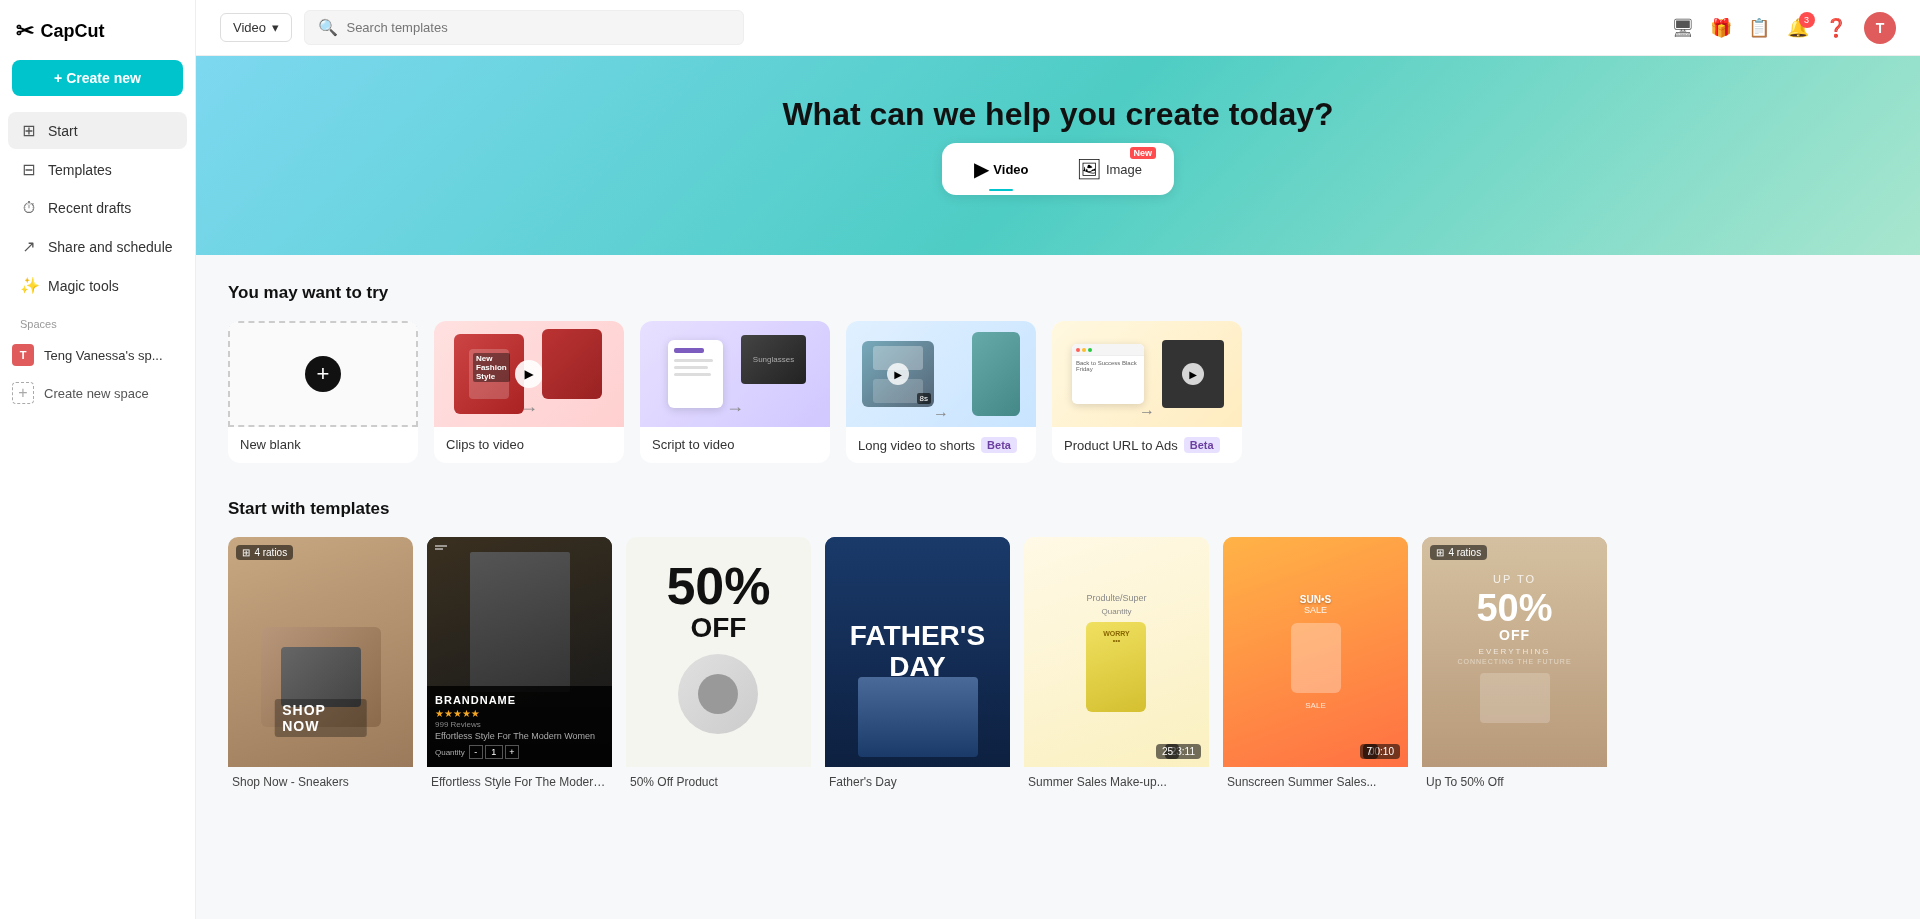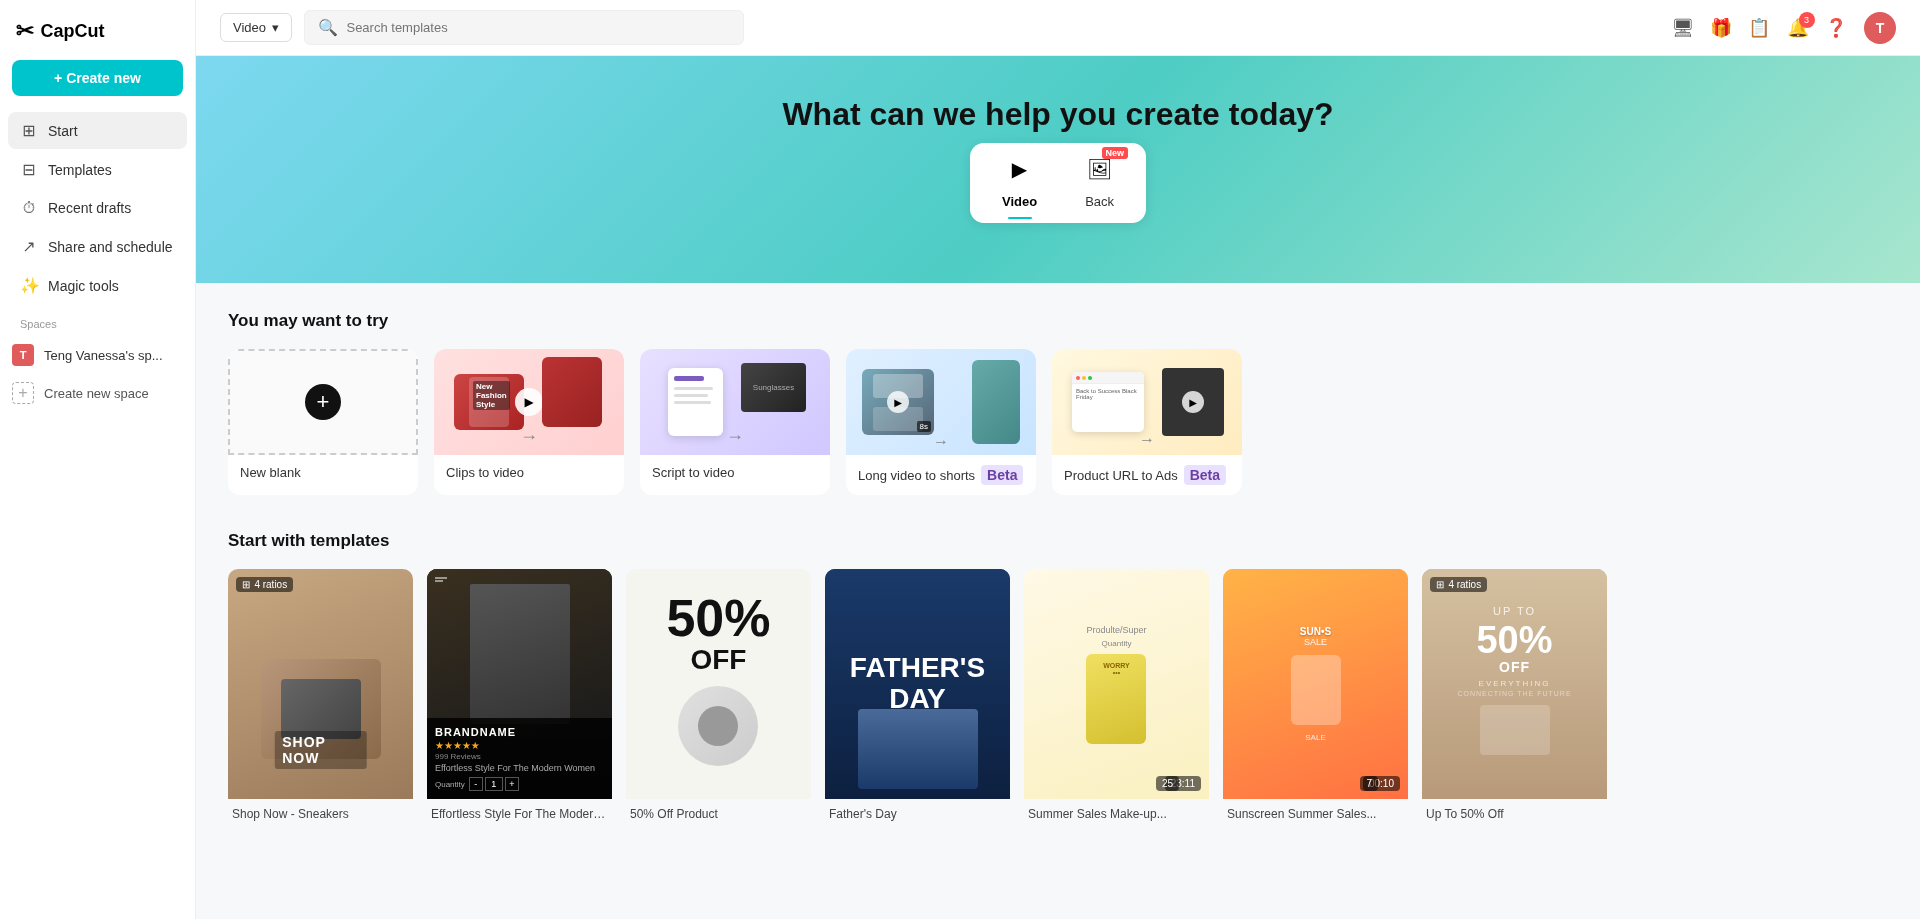--- a/index.html
+++ b/index.html
@@ -166,21 +166,21 @@
     .hero-subtitle { font-size: 15px; color: #333; margin-bottom: 28px; }
     .tab-switcher {
       display: inline-flex;
       background: #fff;
       border-radius: 14px;
       padding: 10px 24px;
       gap: 32px;
       box-shadow: 0 2px 12px rgba(0,0,0,0.1);
     }
     .tab-item {
-      display: flex; flex-direction: column; align-items: center; gap: 13px;
+      display: flex; align-items: center; gap: 4px;
       cursor: pointer; padding: 4px 8px; border-radius: 8px;
       position: relative;
     }
     .tab-icon { font-size: 20px; }
     .tab-label { font-size: 13px; color: #333; font-weight: 500; }
     .tab-item.active .tab-label { color: #000; font-weight: 600; }
     .tab-underline {
       position: absolute; bottom: -6px; left: 50%; transform: translateX(-50%);
       width: 24px; height: 2px; background: #00c4cc; border-radius: 2px;
     }
@@ -214,21 +214,21 @@
       display: flex; align-items: center; justify-content: center;
       position: relative;
       overflow: hidden;
     }
     .try-card-label {
       font-size: 13px; color: #333; padding: 10px 12px;
       display: flex; align-items: center; gap: 6px;
     }
     .beta-badge {
       background: #e8e0ff; color: #6b3fa0;
-      font-size: 14px; padding: 2px 6px; border-radius: 4px; font-weight: 600;
+      font-size: 11px; padding: 2px 6px; border-radius: 4px; font-weight: 600;
     }
 
     
     .new-video-card .try-card-thumb {
       border: 2px dashed #ccc; background: #fafafa;
     }
     .plus-circle {
       width: 36px; height: 36px; border-radius: 50%;
       background: #111; color: #fff;
       font-size: 22px; display: flex; align-items: center; justify-content: center;
@@ -411,41 +411,41 @@
     <h1 class="hero-title">What can we help you create today?</h1>
     <div class="tab-switcher">
       <div class="tab-item active">
         <span class="tab-icon">▶</span>
         <span class="tab-label">Video</span>
         <span class="tab-underline"></span>
       </div>
       <div class="tab-item" style="position:relative;">
         <span class="new-badge">New</span>
         <span class="tab-icon">🖼</span>
-        <span class="tab-label">Back</span>
+        <span class="tab-label">Image</span>
       </div>
     </div>
   </div>
 
   <div id="content">
 
     <h2 class="section-title">You may want to try</h2>
     <div class="try-cards">
 
       <div class="try-card new-video-card">
         <div class="try-card-thumb">
           <div class="plus-circle">+</div>
         </div>
         <div class="try-card-label">New blank</div>
       </div>
 
       <div class="try-card">
         <div class="try-card-thumb clips-thumb">
           <div class="clips-inner">
-            <div style="position:absolute;left:20px;width:70px;height:56px;border-radius:6px;overflow:hidden;background:linear-gradient(135deg,#c44,#a22);">
+            <div style="position:absolute;left:20px;width:70px;height:80px;border-radius:6px;overflow:hidden;background:linear-gradient(135deg,#c44,#a22);">
               <div style="width:100%;height:100%;display:flex;align-items:center;justify-content:center;">
                 <div style="width:40px;height:50px;border-radius:4px;background:rgba(255,255,255,0.2);display:flex;align-items:flex-start;padding:4px;">
                   <div style="font-size:8px;color:#fff;font-weight:700;background:rgba(0,0,0,0.4);padding:1px 3px;border-radius:2px;">New Fashion Style</div>
                 </div>
               </div>
             </div>
             <div class="play-overlay">▶</div>
             <div style="position:absolute;right:22px;width:60px;height:70px;border-radius:6px;overflow:hidden;background:linear-gradient(135deg,#b33,#922);top:8px;">
             </div>
             <div style="position:absolute;bottom:10px;left:50%;transform:translateX(-50%);font-size:18px;color:#888;">→</div>

